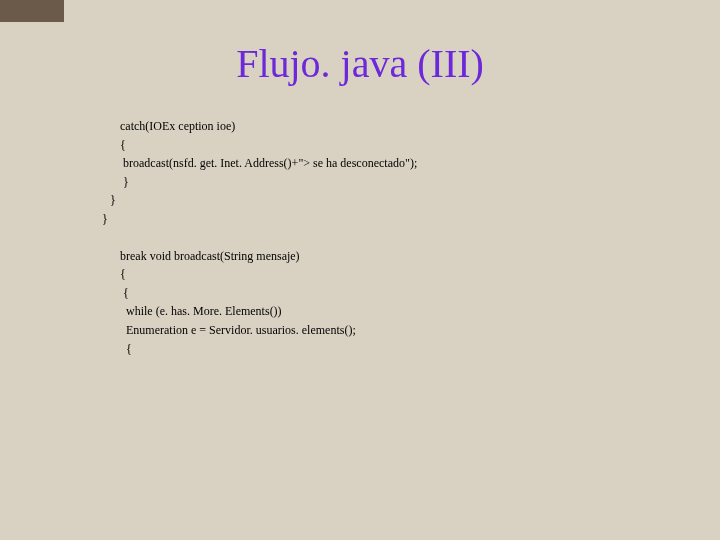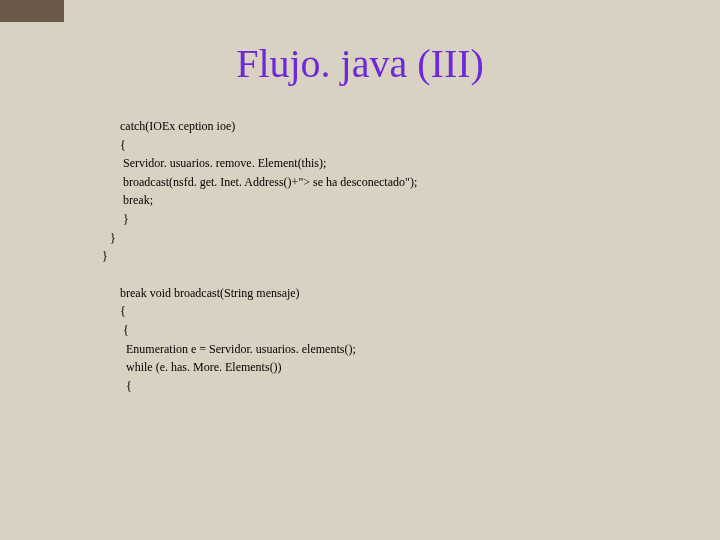--- a/index.html
+++ b/index.html
@@ -54,32 +54,30 @@
 
 <div class="corner-tab"></div>
 
 <div class="slide">
 
   <h1 class="title">Flujo. java (III)</h1>
 
   <div class="code-block">
     <div class="code-line">catch(IOEx ception ioe)</div>
     <div class="code-line">{</div>
-    <div class="code-line"> Servidor. usuarios. remove. Element(this);</div>
     <div class="code-line"> broadcast(nsfd. get. Inet. Address()+"&gt; se ha desconectado");</div>
-    <div class="code-line"> break;</div>
     <div class="code-line"> }</div>
     <div class="code-line" style="margin-left:-10px">}</div>
     <div class="code-line" style="margin-left:-18px">}</div>
   </div>
 
   <div class="gap"></div>
 
   <div class="code-block">
     <div class="code-line">break void broadcast(String mensaje)</div>
     <div class="code-line">{</div>
     <div class="code-line"> {</div>
+    <div class="code-line">  while (e. has. More. Elements())</div>
     <div class="code-line">  Enumeration e = Servidor. usuarios. elements();</div>
-    <div class="code-line">  while (e. has. More. Elements())</div>
     <div class="code-line">  {</div>
   </div>
 
 </div>
 
 </body></html>

